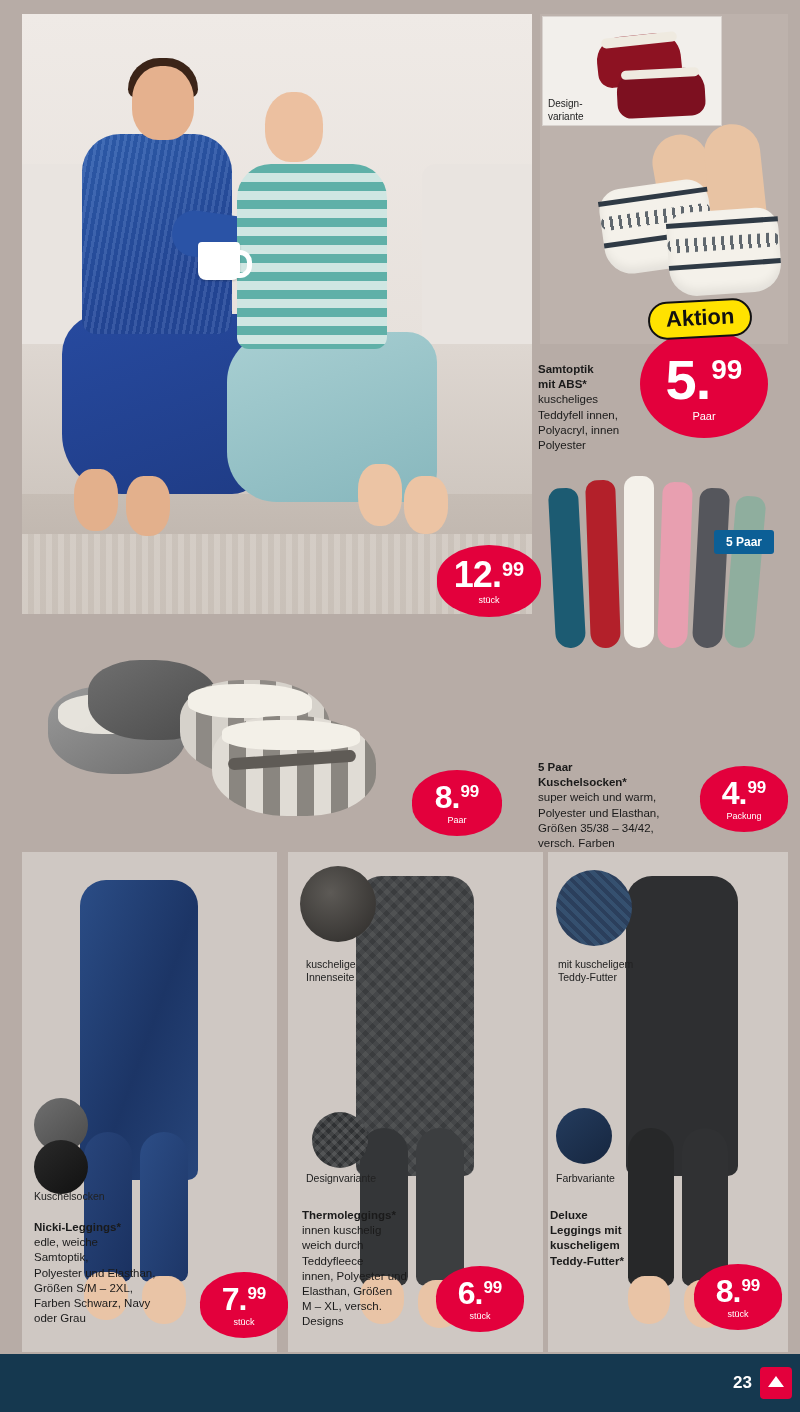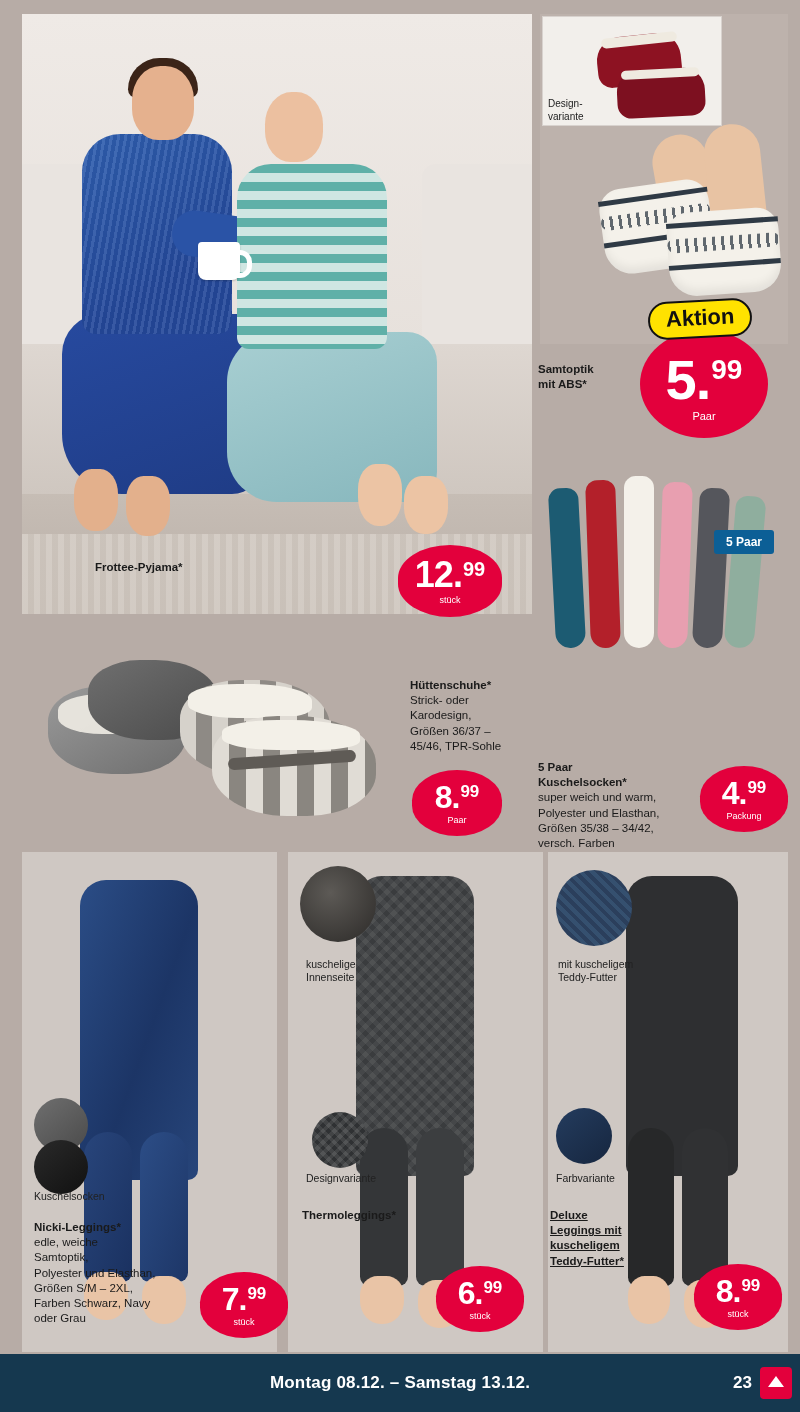--- a/index.html
+++ b/index.html
@@ -178,24 +178,23 @@
     <div class="wo-legs"></div>
     <div class="wo-foot" style="left:336px; top:450px; width:44px; height:62px;"></div>
     <div class="wo-foot" style="left:382px; top:462px; width:44px; height:58px;"></div>
     <div class="wo-hair"></div>
     <div class="wo-body"></div>
     <div class="wo-head"></div>
     <div class="mug"></div>
   </div>
 
   <div class="desc" style="left:95px; top:560px; width:330px;">
-    <div class="bold-head">Frottee-Pyjama*</div>
-  </div>
-
-  <div class="price" style="left:398px; top:545px; width:104px; height:72px;">
+  </div>
+
+  <div class="price" style="left:437px; top:545px; width:104px; height:72px;">
     <div class="row">
       <span class="int" style="font-size:36px;">12</span>
       <span class="dot" style="font-size:36px;">.</span>
       <span class="cents" style="font-size:20px;">99</span>
     </div>
     <div class="unit">stück</div>
   </div>
 
   <div style="position:absolute; left:540px; top:14px; width:248px; height:330px; overflow:hidden;">
     <div style="position:absolute; inset:0; background:#bdb2ac;"></div>
@@ -223,20 +222,24 @@
     <div style="position:absolute; left:78px; top:52px; width:78px; height:9px; background:#efeae0; border-radius:6px; transform:rotate(-3deg);"></div>
   </div>
   <div class="inset-label" style="left:548px; top:98px; width:80px; white-space:pre-line;">Design-
 variante</div>
 
   <div class="aktion" style="left:648px; top:300px;">Aktion</div>
 
   <div class="desc" style="left:538px; top:362px; width:130px;">
     <div class="bold-head" style="white-space:pre-line;">Samtoptik
 mit ABS*</div>
+    <div style="white-space:pre-line;">kuscheliges
+Teddyfell innen,
+Polyacryl, innen
+Polyester</div>
   </div>
 
   <div class="price" style="left:640px; top:330px; width:128px; height:108px; border-radius:50%;">
     <div class="row" style="margin-top:6px;">
       <span class="int" style="font-size:56px;">5</span>
       <span class="dot" style="font-size:56px;">.</span>
       <span class="cents" style="font-size:28px; margin-top:4px;">99</span>
     </div>
     <div class="unit" style="font-size:11px;">Paar</div>
   </div>
@@ -279,27 +282,20 @@
     <div class="slipper" style="left:150px; top:30px; width:150px; height:96px;
       background: repeating-linear-gradient(90deg,#d6d2cb 0 16px,#8e8a85 16px 32px);"></div>
     <div style="position:absolute; left:158px; top:34px; width:124px; height:34px; border-radius:40% 50% 30% 40%; background:#f3f0e8;"></div>
 
     <div class="slipper" style="left:182px; top:66px; width:164px; height:100px;
       background: repeating-linear-gradient(90deg,#e0dcd5 0 17px,#8a8680 17px 34px);"></div>
     <div style="position:absolute; left:192px; top:70px; width:138px; height:30px; border-radius:40% 50% 30% 40%; background:#f3f0e8;"></div>
     <div style="position:absolute; left:198px; top:104px; width:128px; height:12px; background:#5f5b56; border-radius:8px; transform:rotate(-4deg);"></div>
   </div>
 
-  <div class="desc" style="left:410px; top:678px; width:130px;">
-    <div class="bold-head">Hüttenschuhe*</div>
-    <div style="white-space:pre-line;">Strick- oder
-Karodesign,
-Größen 36/37 –
-45/46, TPR-Sohle</div>
-  </div>
 
   <div class="price" style="left:412px; top:770px; width:90px; height:66px;">
     <div class="row">
       <span class="int" style="font-size:32px;">8</span>
       <span class="dot" style="font-size:32px;">.</span>
       <span class="cents" style="font-size:17px;">99</span>
     </div>
     <div class="unit">Paar</div>
   </div>
 
@@ -355,20 +351,27 @@
   <div class="swatch" style="left:312px; top:1112px; width:56px; height:56px;
     background:#2f3133;">
     <div style="position:absolute; inset:0;
       background: repeating-linear-gradient(45deg, rgba(255,255,255,.09) 0 4px, transparent 4px 8px),
                   repeating-linear-gradient(-45deg, rgba(255,255,255,.09) 0 4px, transparent 4px 8px);"></div>
   </div>
   <div class="small-note" style="left:306px; top:1172px;">Designvariante</div>
 
   <div class="desc" style="left:302px; top:1208px; width:150px;">
     <div class="bold-head">Thermoleggings*</div>
+    <div style="white-space:pre-line;">innen kuschelig
+weich durch
+Teddyfleece
+innen, Polyester und
+Elasthan, Größen
+M – XL, versch.
+Designs</div>
   </div>
   <div class="price" style="left:436px; top:1266px; width:88px; height:66px;">
     <div class="row">
       <span class="int" style="font-size:32px;">6</span>
       <span class="dot" style="font-size:32px;">.</span>
       <span class="cents" style="font-size:17px;">99</span>
     </div>
     <div class="unit">stück</div>
   </div>
 
@@ -382,36 +385,35 @@
   <div class="swatch" style="left:556px; top:870px; width:76px; height:76px;
     background: repeating-linear-gradient(45deg,#2b3f5c 0 4px,#35506f 4px 8px);"></div>
   <div class="small-note" style="left:558px; top:958px; width:110px; white-space:pre-line;">mit kuscheligem
 Teddy-Futter</div>
 
   <div class="swatch" style="left:556px; top:1108px; width:56px; height:56px;
     background: linear-gradient(140deg,#243c5e,#16263f);"></div>
   <div class="small-note" style="left:556px; top:1172px;">Farbvariante</div>
 
   <div class="desc" style="left:550px; top:1208px; width:150px;">
-    <div class="bold-head" style="white-space:pre-line;text-decoration:underline;">Deluxe
+    <div class="bold-head" style="white-space:pre-line;">Deluxe
 Leggings mit
 kuscheligem
 Teddy-Futter*</div>
   </div>
   <div class="price" style="left:694px; top:1264px; width:88px; height:66px;">
     <div class="row">
       <span class="int" style="font-size:32px;">8</span>
       <span class="dot" style="font-size:32px;">.</span>
       <span class="cents" style="font-size:17px;">99</span>
     </div>
     <div class="unit">stück</div>
   </div>
 
   <div class="footer">
-    <span class="dates">Montag 08.12. – Samstag 13.12.</span>
     <span class="pageno">23</span>
     <span class="logo">
       <svg width="22" height="22" viewBox="0 0 22 22" aria-hidden="true">
         <path d="M3 15 L11 4 L19 15 Z" fill="#ffffff"></path>
       </svg>
     </span>
   </div>
 
 </div>
 

